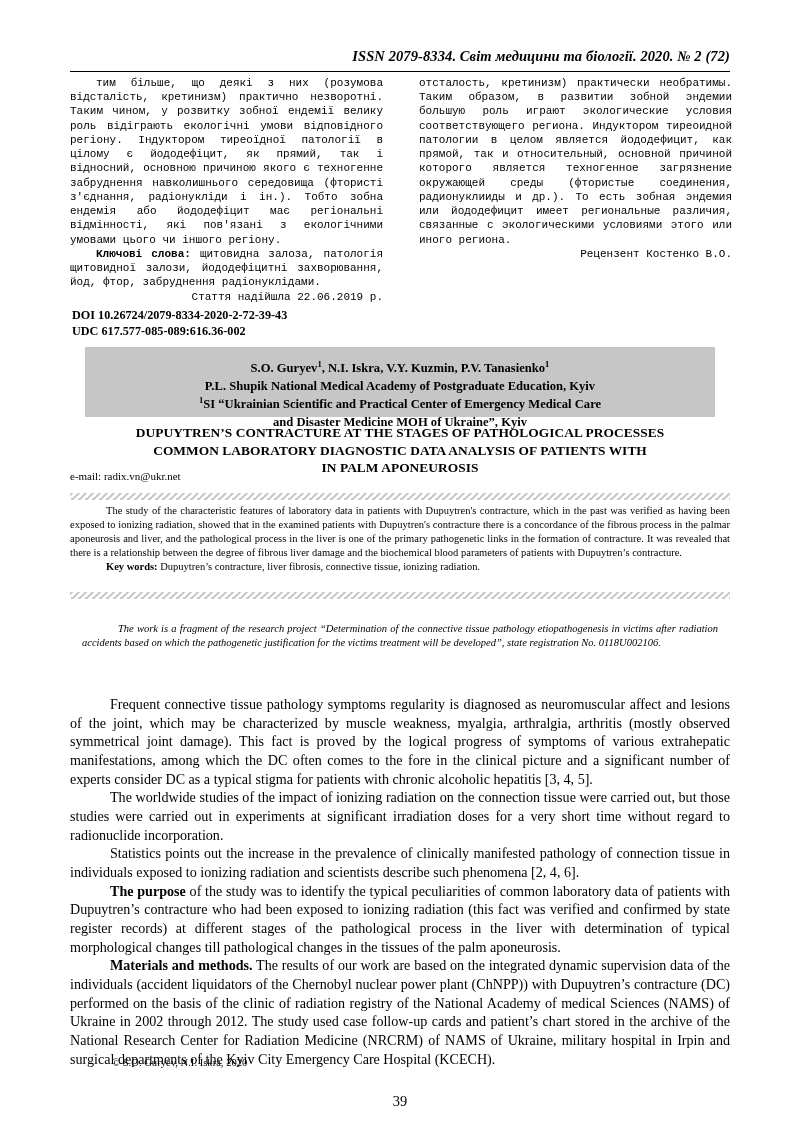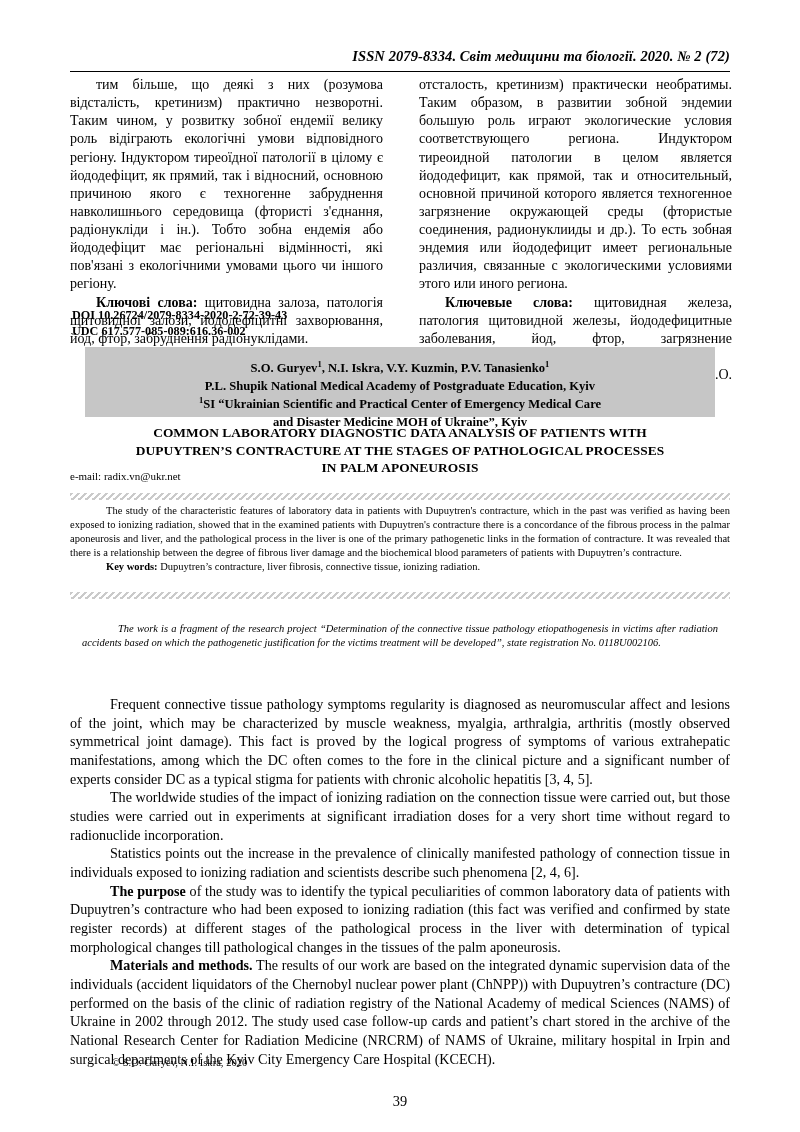--- a/index.html
+++ b/index.html
@@ -37,22 +37,23 @@
     border-top: 1.6px solid #000;
   }
 
   
   .twocol {
     position: absolute;
     left: 70px; top: 76px;
     width: 662px;
     display: flex;
     gap: 36px;
-    font-size: 14px;
+    font-size: 11px;
     line-height: 1.295;
+    font-family: Liberation Mono, monospace;
   }
   .col { width: 322px; }
   .col p {
     margin: 0;
     text-align: justify;
     text-justify: inter-word;
   }
   .col p.ind { text-indent: 26px; }
   .col p.right { text-align: right; text-indent: 0; }
   .kw-label { font-weight: bold; }
@@ -177,41 +178,40 @@
   <div class="twocol">
 
     <div class="col">
       <p class="ind">тим більше, що деякі з них (розумова відсталість, кретинизм) практично незворотні. Таким чином, у розвитку зобної ендемії велику роль відіграють екологічні умови відповідного регіону. Індуктором тиреоїдної патології в цілому є йододефіцит, як прямий, так і відносний, основною причиною якого є техногенне забруднення навколишнього середовища (фтористі з'єднання, радіонукліди і ін.). Тобто зобна ендемія або йододефіцит має регіональні відмінності, які пов'язані з екологічними умовами цього чи іншого регіону.</p>
       <p class="ind"><span class="kw-label">Ключові слова:</span><span> щитовидна залоза, патологія щитовидної залози, йододефіцитні захворювання, йод, фтор, забруднення радіонуклідами.</span></p>
       <p class="right">Стаття надійшла 22.06.2019 р.</p>
     </div>
 
     <div class="col">
       <p>отсталость, кретинизм) практически необратимы. Таким образом, в развитии зобной эндемии большую роль играют экологические условия соответствующего региона. Индуктором тиреоидной патологии в целом является йододефицит, как прямой, так и относительный, основной причиной которого является техногенное загрязнение окружающей среды (фтористые соединения, радионуклииды и др.). То есть зобная эндемия или йододефицит имеет региональные различия, связанные с экологическими условиями этого или иного региона.</p>
-      <p class="ind"><span class="kw-label">Ключевые слова:</span><span> щитовидная железа, патология щитовидной железы, йододефицитные заболевания, йод, фтор, загрязнение радионуклидами.</span></p>
       <p class="right">Рецензент Костенко В.О.</p>
     </div>
 
   </div>
 
   <div class="doiblock">
     <div>DOI 10.26724/2079-8334-2020-2-72-39-43</div>
     <div>UDC 617.577-085-089:616.36-002</div>
   </div>
 
   <div class="authors">
     <div><span>S.O. Guryev</span><sup>1</sup><span>, N.I. Iskra, V.Y. Kuzmin, P.V. Tanasienko</span><sup>1</sup></div>
     <div>P.L. Shupik National Medical Academy of Postgraduate Education, Kyiv</div>
     <div><sup>1</sup><span>SI “Ukrainian Scientific and Practical Center of Emergency Medical Care</span></div>
     <div>and Disaster Medicine MOH of Ukraine”, Kyiv</div>
   </div>
 
   <div class="title">
+    <div>DUPUYTREN’S CONTRACTURE AT THE STAGES OF PATHOLOGICAL PROCESSES</div>
     <div>COMMON LABORATORY DIAGNOSTIC DATA ANALYSIS OF PATIENTS WITH</div>
-    <div>DUPUYTREN’S CONTRACTURE AT THE STAGES OF PATHOLOGICAL PROCESSES</div>
     <div>IN PALM APONEUROSIS</div>
   </div>
 
   <div class="email">e-mail: radix.vn@ukr.net</div>
 
   <div class="zig" style="top:493px;"></div>
 
   <div class="abstract" style="top:504px;">
     <p class="first">The study of the characteristic features of laboratory data in patients with Dupuytren's contracture, which in the past was verified as having been exposed to ionizing radiation, showed that in the examined patients with Dupuytren's contracture there is a concordance of the fibrous process in the palmar aponeurosis and liver, and the pathological process in the liver is one of the primary pathogenetic links in the formation of contracture. It was revealed that there is a relationship between the degree of fibrous liver damage and the biochemical blood parameters of patients with Dupuytren’s contracture.</p>
     <p class="first"><span class="kw">Key words:</span><span> Dupuytren’s contracture, liver fibrosis, connective tissue, ionizing radiation.</span></p>

